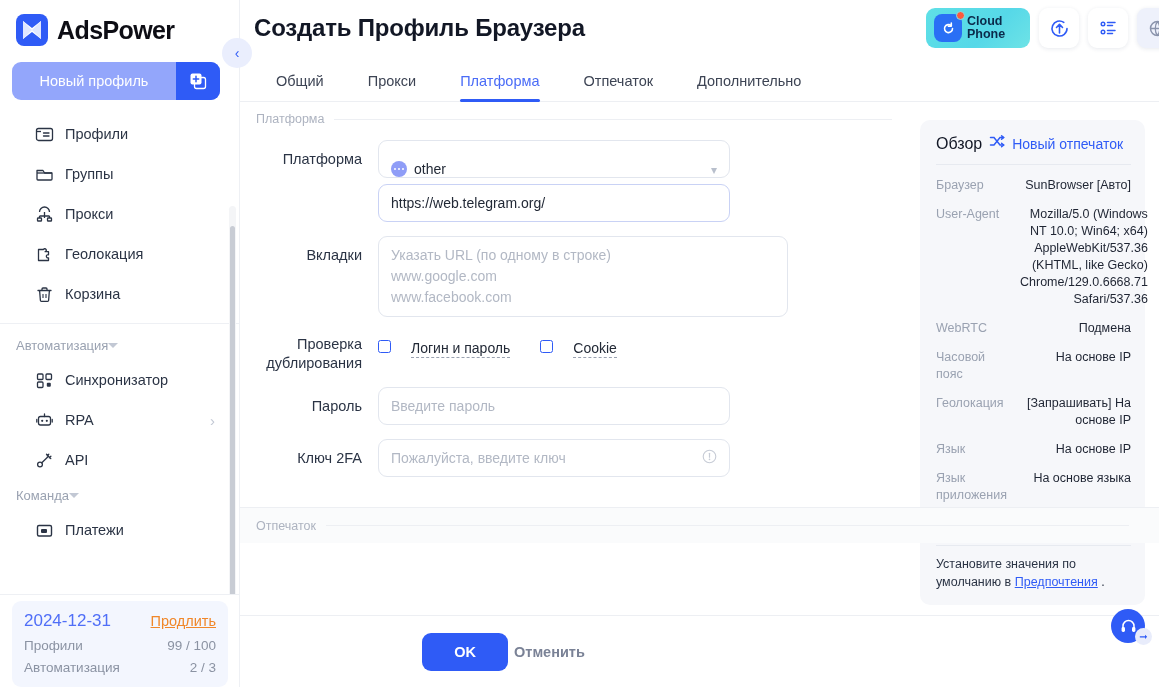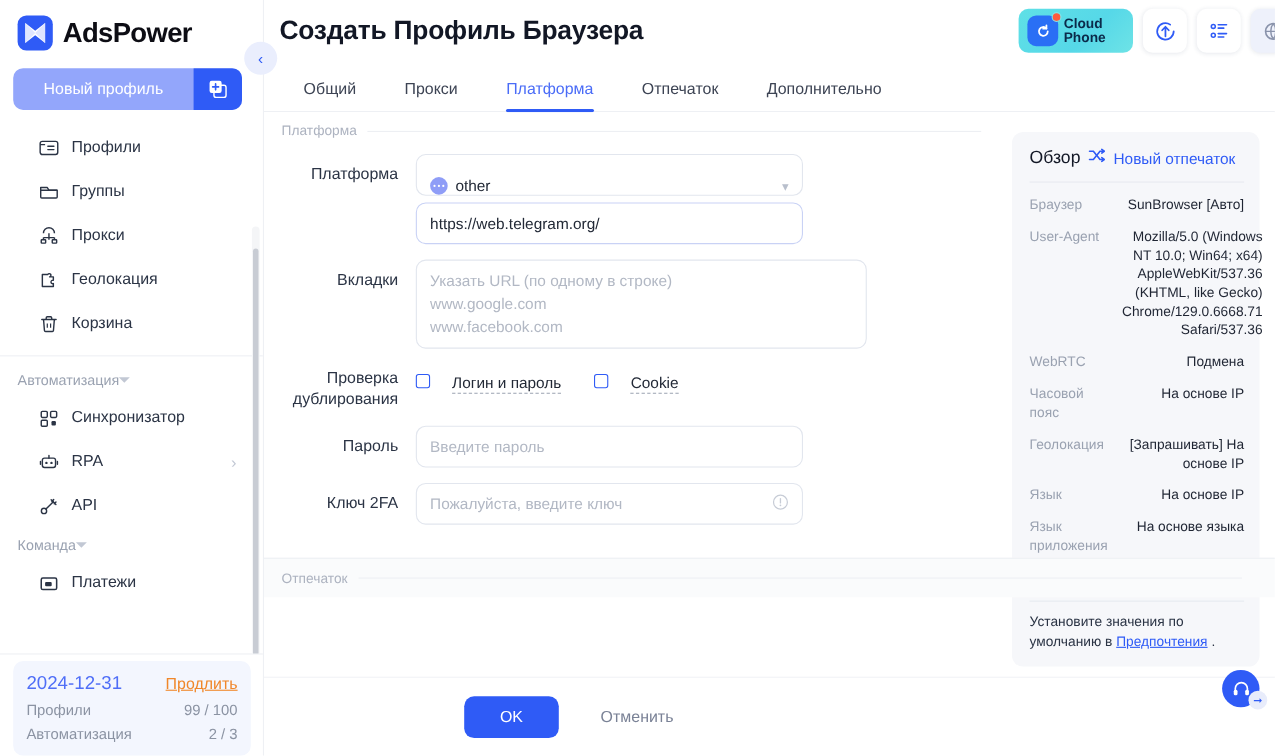--- a/index.html
+++ b/index.html
@@ -169,21 +169,21 @@
   .ov-new { color:#2f5bf6; font-size:14px; }
   .ov-rule { height:1px; background:#e7eaf0; margin: 11px 0 6px 0; }
   .ov-row { display:flex; gap:10px; padding: 6px 0; }
   .ov-key { width: 74px; flex:0 0 74px; color:#9aa2b1; font-size:12.5px; line-height:17px; }
   .ov-val { flex:1; text-align:right; color:#1f2533; font-size:12.5px; line-height:17px; }
   .ov-foot { border-top:1px solid #e7eaf0; margin-top:6px; padding-top:9px; color:#2b3445; font-size:12.5px; line-height:18px; }
   .ov-foot a { color:#2f5bf6; }
 
   .footer-bar {
     height: 72px; border-top: 1px solid #edeff3; display:flex; align-items:center;
-    padding-left: 182px; gap: 38px; background:#fff;
+    padding-left: 182px; gap: 6px; background:#fff;font-weight:bold;
   }
   .btn-ok {
     width: 86px; height: 38px; border-radius: 9px; background:#2f5bf6; color:#fff;
     display:flex; align-items:center; justify-content:center; font-size:14.5px;
   }
   .btn-cancel { color:#7a8296; font-size:14.5px; }
 
   .bottom-strip {
     position:absolute; left: 0; right: 0; bottom: 72px; height: 36px;
     background:#fafbfc; border-top:1px solid #edeff3;

